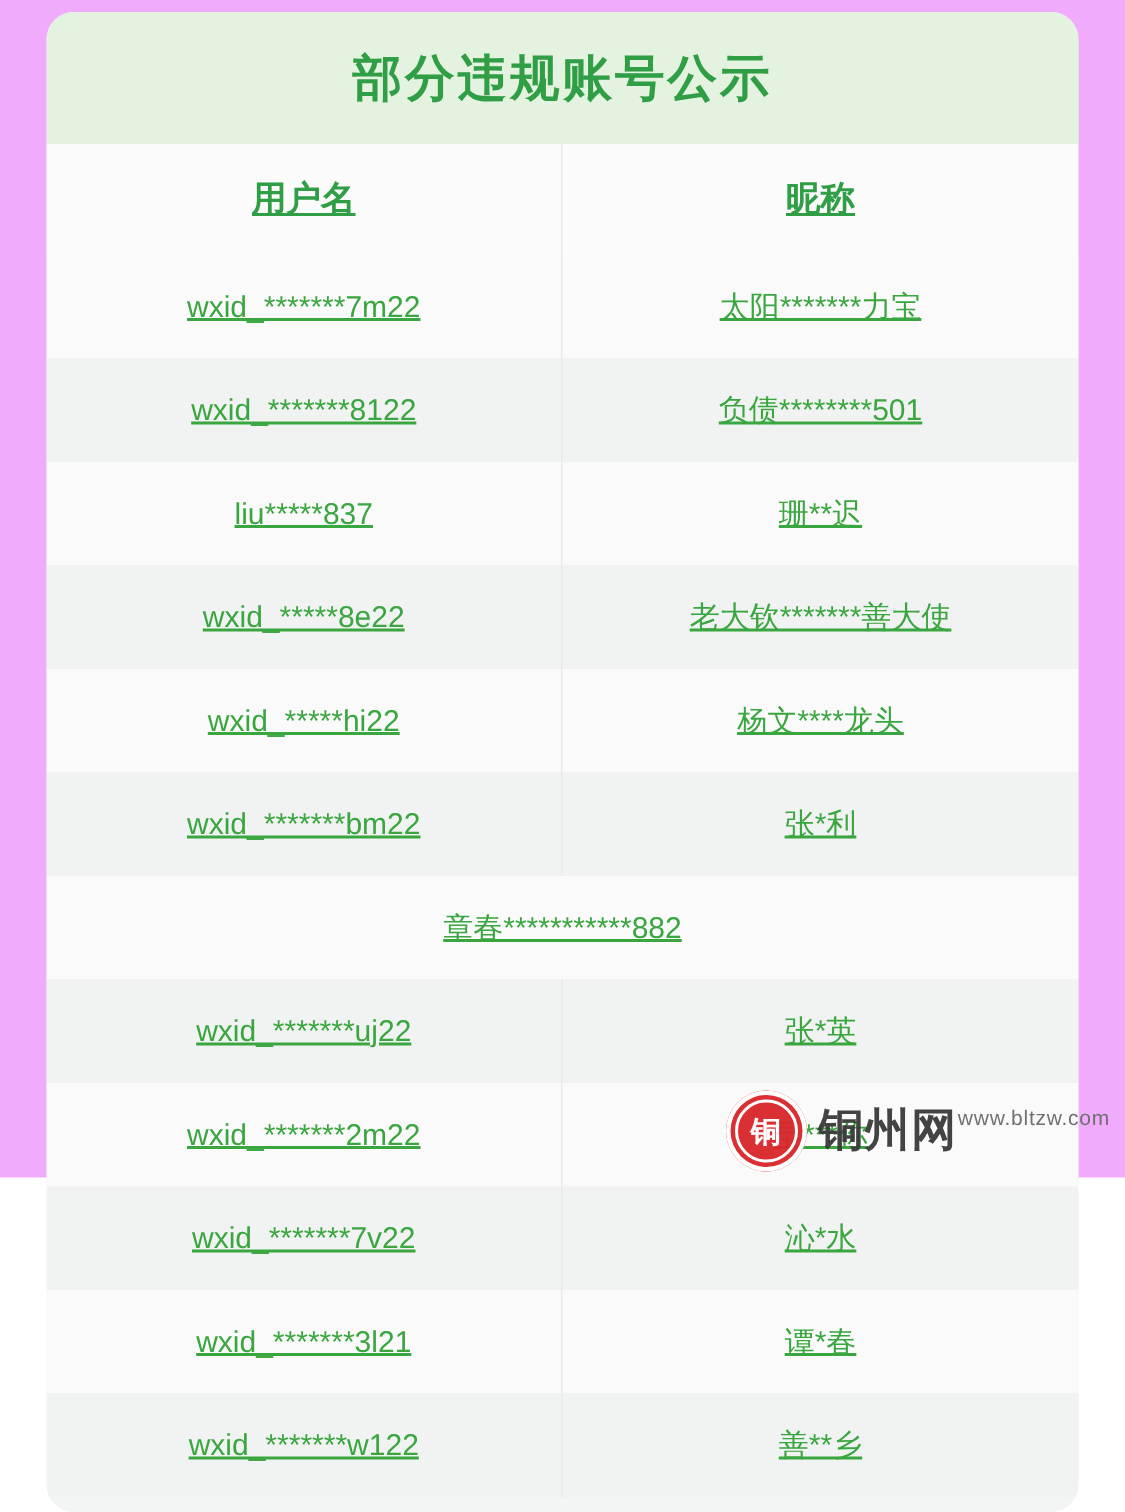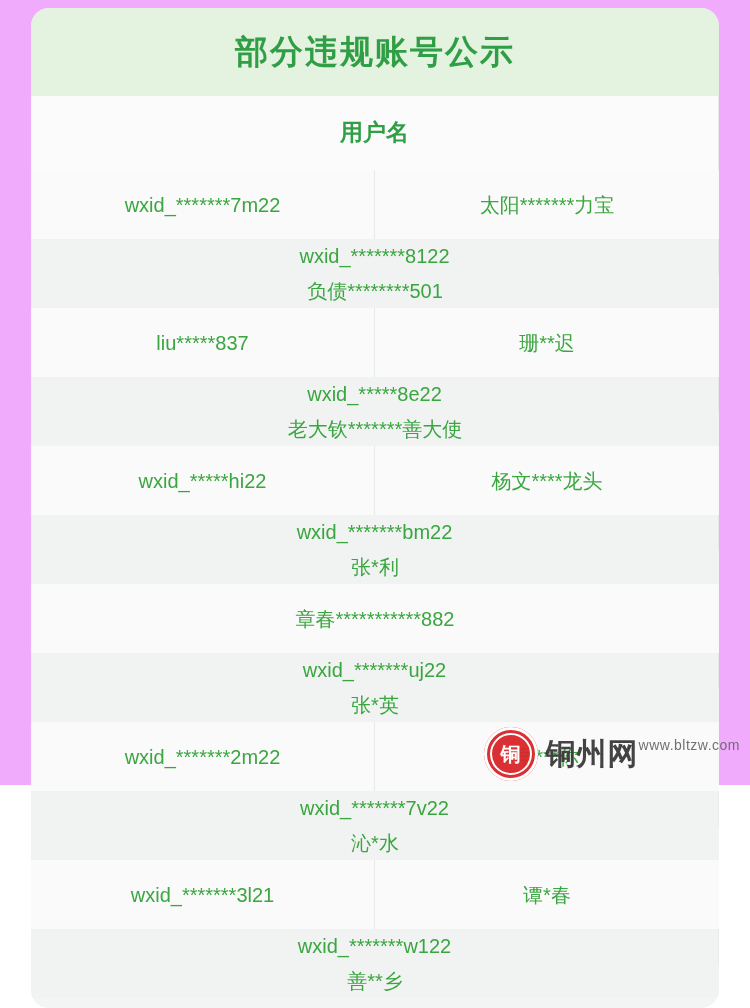--- a/index.html
+++ b/index.html
@@ -56,31 +56,31 @@
   }
   .trow.head {
     height: 74px;
     background: #fafbfa;
   }
   .trow.odd {
     background: #fafafa;
   }
   .trow.even {
     background: #f1f2f2;
-    flex-direction: column;
   }
   .cell {
     flex: 1 1 50%;
     display: flex;
     align-items: center;
     justify-content: center;
     color: #3aa63f;
     font-size: 20px;
     box-sizing: border-box;
     text-align: center;
+    text-decoration: underline;
   }
   .cell.first {
     border-right: 1px solid #e8e9e9;
   }
   .head .cell {
     font-size: 23px;
     font-weight: bold;
     color: #2f9e45;
   }
   .cell .txt {
@@ -146,20 +146,23 @@
     <div class="card-header">
       <div class="card-title">部分违规账号公示</div>
     </div>
 
     <div class="table">
 
       <div class="trow head">
         <div class="cell first">
           <span class="txt">用户名</span>
         </div>
+        <div class="cell">
+          <span class="txt">昵称</span>
+        </div>
       </div>
 
       <div class="trow odd">
         <div class="cell first">
           <span class="txt">wxid_*******7m22</span>
         </div>
         <div class="cell">
           <span class="txt">太阳*******力宝</span>
         </div>
       </div>

